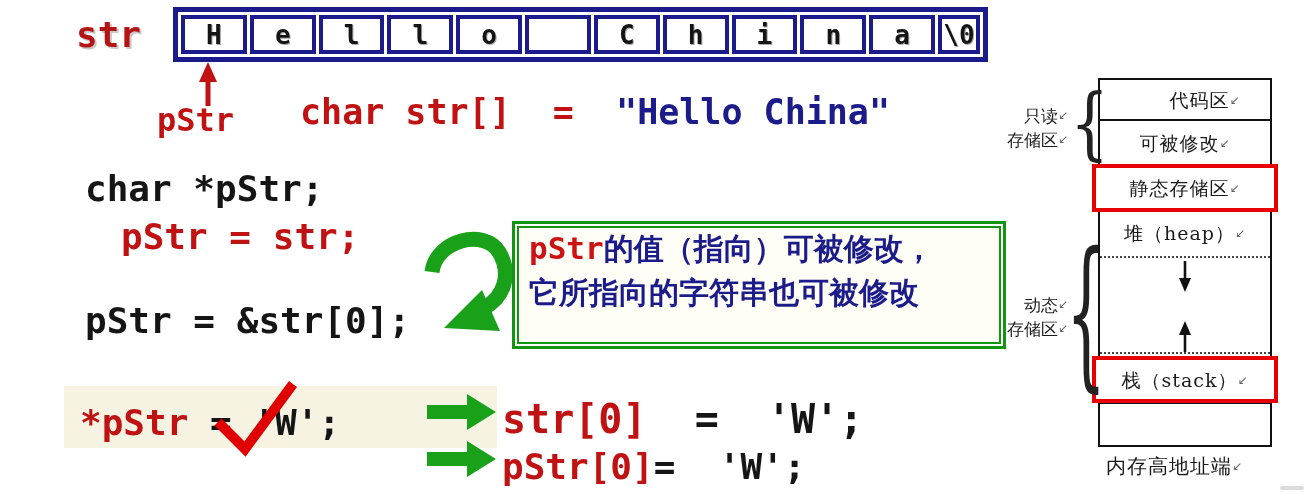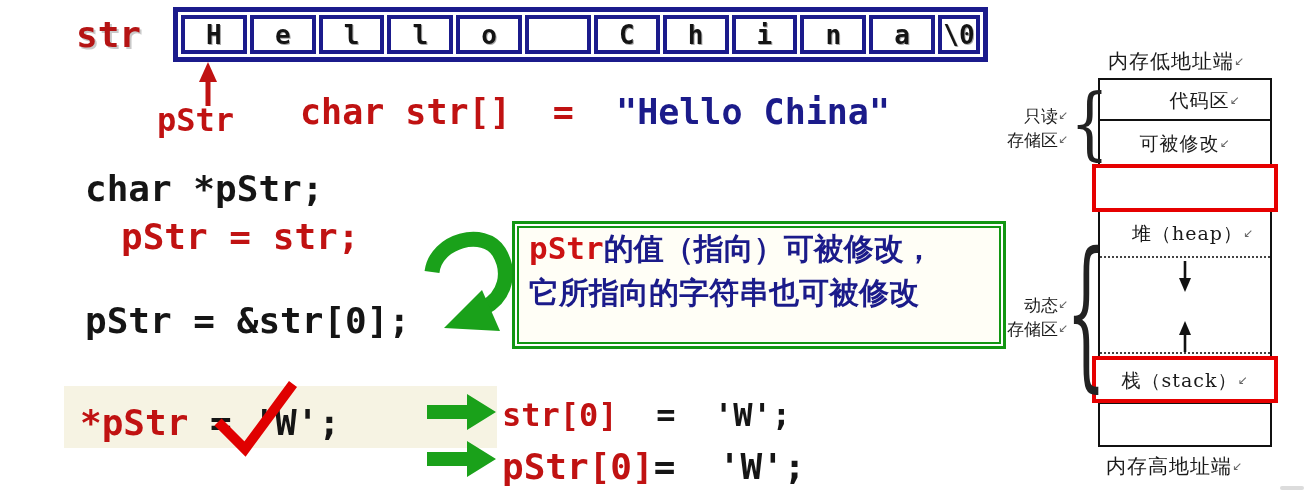--- a/index.html
+++ b/index.html
@@ -32,35 +32,35 @@
   .note-box{left:512px;top:221px;width:494px;height:128px;box-sizing:border-box;
             border:3px solid #129612;box-shadow:inset 0 0 0 2px #ffffff, inset 0 0 0 4px #129612;
             background:#fffef6;padding:2px 0 0 14px;}
   .note-line{font-size:30px;font-weight:bold;line-height:44px;
              font-family:"DejaVu Sans","Liberation Sans",sans-serif;color:#1b1b8a;white-space:nowrap;}
   .note-line .hl{font-family:"DejaVu Sans Mono",monospace;color:#cc1212;font-size:31px;}
 
   
   .cream{left:64px;top:386px;width:433px;height:62px;background:#f6f3e3;}
   .stmt{left:80px;top:402px;font-size:36px;}
-  .result1{left:502px;top:396px;font-size:32px;}
+  .result1{left:502px;top:396px;font-size:40px;}
   .result2{left:502px;top:446px;font-size:36px;}
 
   
   .serif{font-family:"DejaVu Serif","Liberation Serif",serif;color:#1a1a1a;}
   .mem-title-top{left:1108px;top:48px;font-size:20px;letter-spacing:1px;}
   .mem-title-bottom{left:1106px;top:453px;font-size:20px;letter-spacing:1px;}
   .mem-box{left:1098px;top:78px;width:174px;height:369px;border:2px solid #111;background:#fff;box-sizing:border-box;}
   .mem-div1{left:1098px;top:119px;width:174px;border-top:2px solid #111;}
   .mem-div2{left:1098px;top:402px;width:174px;border-top:2px solid #111;}
   .mem-label{width:174px;text-align:center;font-size:19px;letter-spacing:1px;}
   .lbl-code{left:1098px;top:88px;padding-left:20px;}
   .lbl-const{left:1098px;top:131px;}
   .lbl-static{left:1092px;top:176px;width:186px;}
-  .lbl-heap{left:1098px;top:221px;padding-left:8px;}
+  .lbl-heap{left:1098px;top:221px;}
   .lbl-stack{left:1092px;top:368px;width:186px;}
   .red-box{border:4px solid #e60000;background:#ffffff;box-sizing:border-box;}
   .static-box{left:1092px;top:164px;width:186px;height:48px;}
   .stack-box{left:1092px;top:356px;width:186px;height:47px;}
   .dotted{border-top:2px dotted #444;width:170px;left:1100px;}
   .dot1{top:256px;} .dot2{top:352px;}
   .ret{font-size:12px;color:#666;font-family:"DejaVu Sans",sans-serif;vertical-align:3px;font-weight:normal;}
   .side-label{width:62px;text-align:right;font-size:17px;line-height:23px;}
   .side-readonly{left:1006px;top:104px;}
   .side-dynamic{left:1006px;top:293px;}
@@ -122,30 +122,30 @@
   <svg class="abs" style="left:427px;top:393px;" width="70" height="38" viewBox="0 0 70 38">
     <polygon points="0,12 40,12 40,1 69,19 40,37 40,26 0,26" fill="#1aa11a"></polygon>
   </svg>
   <svg class="abs" style="left:427px;top:440px;" width="70" height="38" viewBox="0 0 70 38">
     <polygon points="0,12 40,12 40,1 69,19 40,37 40,26 0,26" fill="#1aa11a"></polygon>
   </svg>
 
   <div class="abs mono result1 pre"><span class="red">str[0]</span><span class="black">  =  </span><span class="black">'W';</span></div>
   <div class="abs mono result2 pre"><span class="red">pStr[0]</span><span class="black">=  </span><span class="black">'W';</span></div>
 
-  <div class="abs serif mem-title-top"><span>内存低地址端</span><span class="ret">↙</span></div>
 
   <div class="abs mem-box"></div>
   <div class="abs mem-div1"></div>
   <div class="abs mem-div2"></div>
 
   <div class="abs serif mem-label lbl-code"><span>代码区</span><span class="ret">↙</span></div>
   <div class="abs serif mem-label lbl-const"><span>可被修改</span><span class="ret">↙</span></div>
 
   <div class="abs red-box static-box"></div>
+  <div class="abs serif mem-label lbl-static"><span>静态存储区</span><span class="ret">↙</span></div>
 
   <div class="abs serif mem-label lbl-heap"><span>堆（heap）</span><span class="ret">↙</span></div>
 
   <div class="abs dotted dot1"></div>
   <div class="abs dotted dot2"></div>
 
   <svg class="abs" style="left:1177px;top:259px;" width="16" height="34" viewBox="0 0 16 34">
     <line x1="8" y1="2" x2="8" y2="21" stroke="#111" stroke-width="2.6"></line>
     <polygon points="8,33 2,19 14,19" fill="#111"></polygon>
   </svg>

